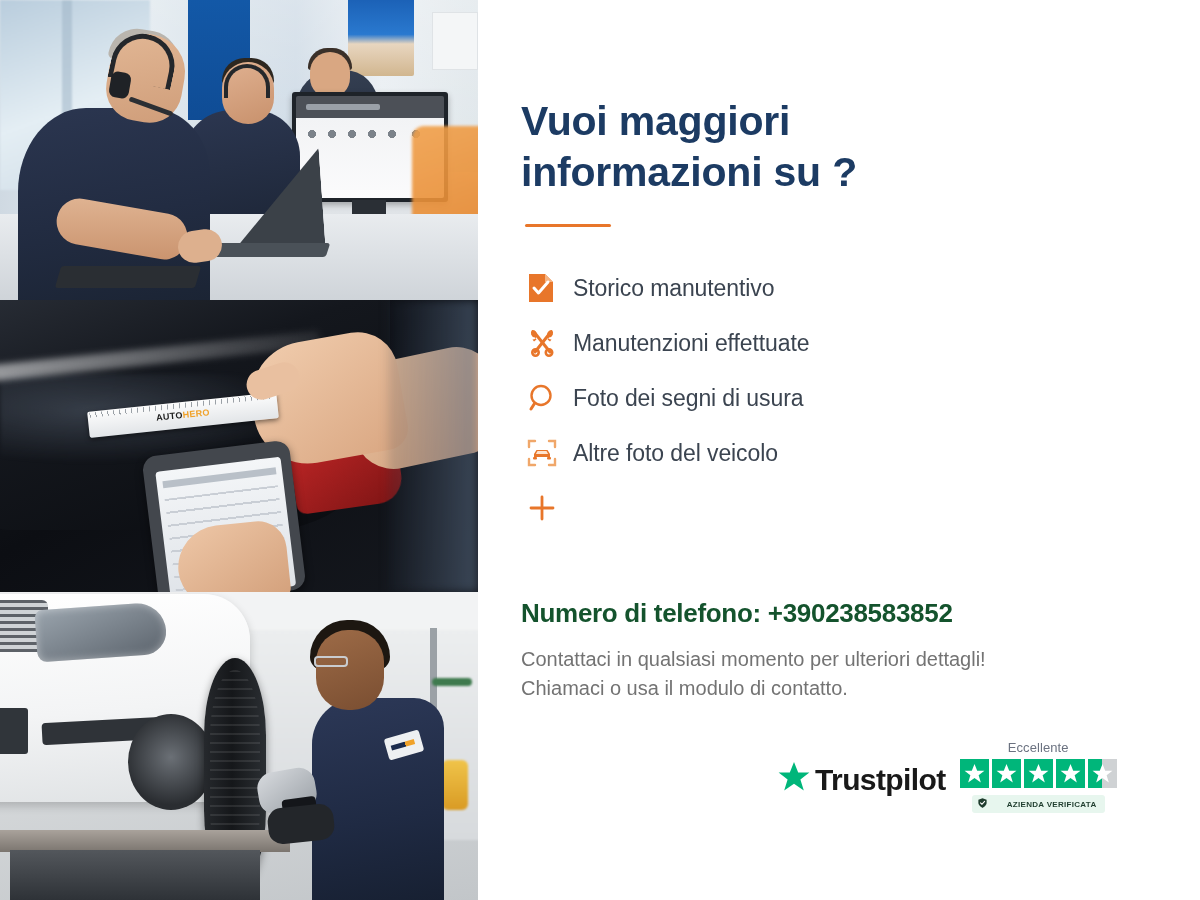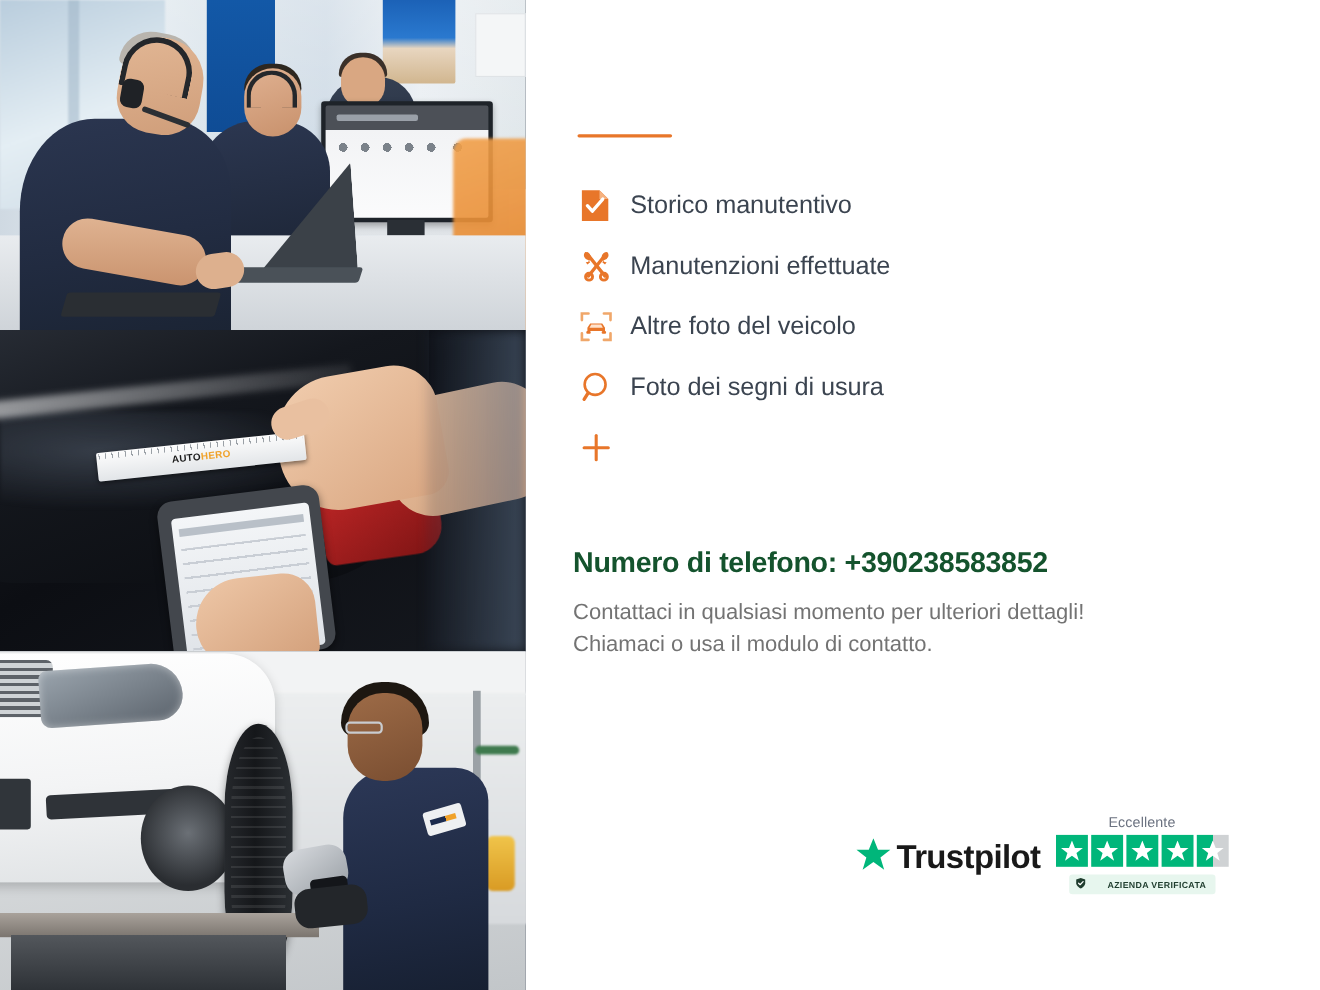--- a/index.html
+++ b/index.html
@@ -533,20 +533,24 @@
       <div class="p3-badge"></div>
       <div class="p3-glove"></div>
       <div class="p3-watch"></div>
       <div class="p3-glove2"></div>
     </div>
 
   </div>
 
   <div class="content">
 
+    <h1 class="headline">
+      <span>Vuoi maggiori</span><br>
+      <span>informazioni su ?</span>
+    </h1>
 
     <div class="divider"></div>
 
     <div class="feature-list">
 
       <div class="feature-row">
         <span class="feature-icon">
           <svg width="28" height="30" viewBox="0 0 28 30" aria-hidden="true">
             <path d="M2 1 h16 l8 8 v20 H2 Z" fill="#e8762a"></path>
             <path d="M18 1 v8 h8 Z" fill="#f6b280"></path>
@@ -563,48 +567,48 @@
               <path d="M7 4 L23 24"></path>
               <path d="M23 5 L8 24"></path>
             </g>
             <path d="M5 2 a4.5 4.5 0 0 0 3 7.5 l1.5 2 -2.5 2 -1.5-2 A4.5 4.5 0 0 0 5 2 Z" fill="#e8762a"></path>
             <path d="M25 2 a4.5 4.5 0 0 1 -3 7.5 l-1.5 2 2.5 2 1.5-2 A4.5 4.5 0 0 1 25 2 Z" fill="#e8762a"></path>
             <circle cx="8.5" cy="24.5" r="3.2" fill="none" stroke="#e8762a" stroke-width="2.6"></circle>
             <circle cx="22" cy="24.5" r="3.2" fill="none" stroke="#e8762a" stroke-width="2.6"></circle>
           </svg>
         </span>
         <span class="feature-label">Manutenzioni effettuate</span>
+      </div>
+
+      <div class="feature-row">
+        <span class="feature-icon">
+          <svg width="28" height="30" viewBox="0 0 28 30" aria-hidden="true">
+            <circle cx="14" cy="12.5" r="9.5" fill="none" stroke="#e8762a" stroke-width="2.4"></circle>
+            <path d="M7.5 20.5 L4 26" stroke="#e8762a" stroke-width="3" stroke-linecap="round"></path>
+          </svg>
+        </span>
+        <span class="feature-label">Foto dei segni di usura</span>
       </div>
 
       <div class="feature-row">
         <span class="feature-icon">
           <svg width="30" height="30" viewBox="0 0 30 30" aria-hidden="true">
             <g stroke="#f0a76a" stroke-width="2.4" fill="none" stroke-linecap="round">
               <path d="M2 9 V3 H8"></path>
               <path d="M22 3 H28 V9"></path>
               <path d="M28 21 V27 H22"></path>
               <path d="M8 27 H2 V21"></path>
             </g>
             <path d="M7 19 h16 v-3 l-2.5-4 h-11 L7 16 Z" fill="#e8762a"></path>
             <rect x="6" y="19" width="4" height="2.4" rx="1" fill="#e8762a"></rect>
             <rect x="20" y="19" width="4" height="2.4" rx="1" fill="#e8762a"></rect>
             <path d="M10.5 13 h9 l1.6 3 h-12.2 Z" fill="#ffe3cd"></path>
           </svg>
         </span>
         <span class="feature-label">Altre foto del veicolo</span>
-      </div>
-
-      <div class="feature-row">
-        <span class="feature-icon">
-          <svg width="28" height="30" viewBox="0 0 28 30" aria-hidden="true">
-            <circle cx="14" cy="12.5" r="9.5" fill="none" stroke="#e8762a" stroke-width="2.4"></circle>
-            <path d="M7.5 20.5 L4 26" stroke="#e8762a" stroke-width="3" stroke-linecap="round"></path>
-          </svg>
-        </span>
-        <span class="feature-label">Foto dei segni di usura</span>
       </div>
 
       <div class="feature-row">
         <span class="feature-icon">
           <svg width="30" height="30" viewBox="0 0 30 30" aria-hidden="true">
             <g stroke="#e8762a" stroke-width="2.8" stroke-linecap="round">
               <path d="M15 4 V26"></path>
               <path d="M4 15 H26"></path>
             </g>
           </svg>

